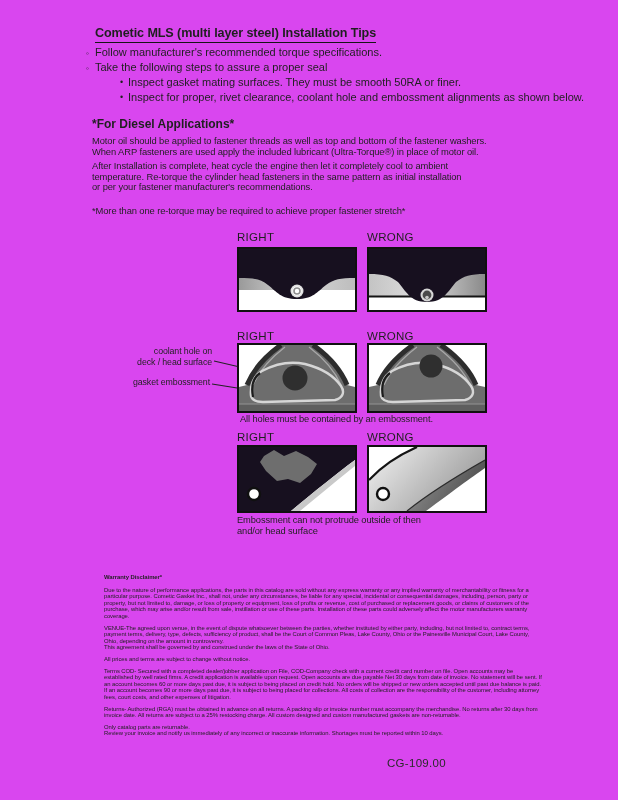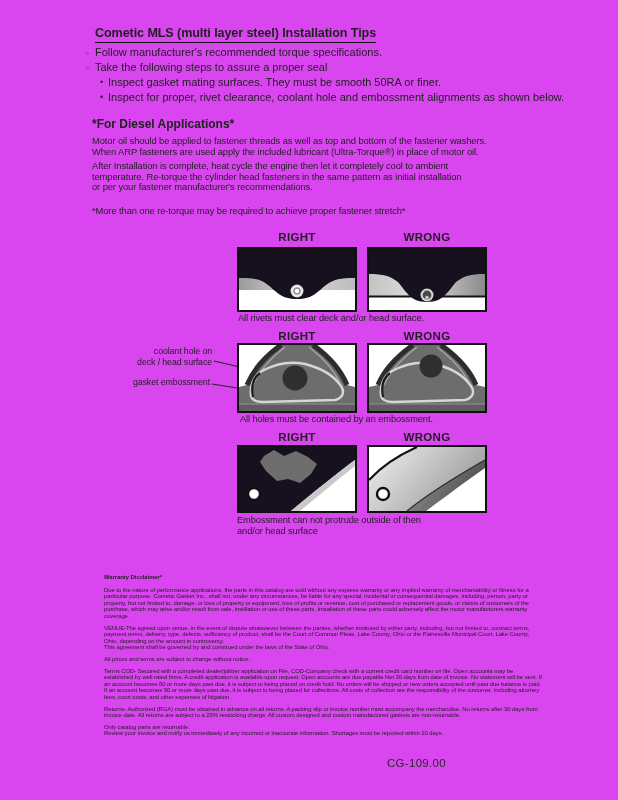--- a/index.html
+++ b/index.html
@@ -14,33 +14,33 @@
   
   .doc-title{
     left:95px;top:26px;font-size:12.6px;font-weight:bold;letter-spacing:-0.1px;
     border-bottom:1.6px solid #151515;padding-bottom:2px;white-space:nowrap;
   }
 
   
   .bullets{left:86px;top:45px;font-size:11px;}
   .bullet{position:relative;padding-left:9px;line-height:15px;white-space:nowrap;}
   .bullet::before{content:"◦";position:absolute;left:0;top:0.5px;font-size:8px;}
-  .subbullets{margin-left:14px;}
+  .subbullets{margin-left:34px;}
   .subbullet{position:relative;padding-left:8px;line-height:15px;white-space:nowrap;}
   .subbullet::before{content:"•";position:absolute;left:0;top:0;font-size:9px;}
 
   
   .diesel-heading{left:92px;top:117px;font-size:12px;font-weight:bold;white-space:nowrap;}
   .body-para{font-size:9.4px;line-height:10.7px;letter-spacing:-0.1px;width:470px;}
   .para1{left:92px;top:136px;}
   .para2{left:92px;top:161px;}
   .note{left:92px;top:205px;font-size:9.4px;white-space:nowrap;letter-spacing:-0.1px;}
 
   
-  .dg-label{width:120px;text-align:center;font-size:11.5px;font-weight:bold;letter-spacing:0.3px;}
+  .dg-label{width:120px;font-size:11.5px;font-weight:normal;letter-spacing:0.3px;}
   .panel{width:120px;border:2px solid #101010;background:#fff;box-sizing:border-box;}
   .panel svg{display:block;}
   .caption{font-size:9.3px;letter-spacing:-0.1px;line-height:11px;}
   .side-label{font-size:8.8px;line-height:10.5px;text-align:right;letter-spacing:-0.1px;}
 
   
   .legal{left:104px;top:574px;width:440px;font-size:5.9px;line-height:6.6px;letter-spacing:-0.05px;}
   .legal p{margin:0 0 5px 0;}
   .legal .lg-heading{font-weight:bold;margin-bottom:6px;}
 
@@ -104,21 +104,20 @@
       <rect x="0" y="25" width="116" height="23" fill="url(#g1b)"></rect>
       <rect x="0" y="48" width="116" height="13" fill="#ffffff"></rect>
       <line x1="0" y1="47.5" x2="116" y2="47.5" stroke="#141414" stroke-width="2"></line>
       <path d="M0,0 H116 V25 C101,25 95,27 87,33 C79,42 75,53 58,53 C41,53 37,42 29,33 C21,27 15,25 0,25 Z" fill="#17101f"></path>
       <circle cx="58" cy="46" r="6.5" fill="#d6d6d6"></circle>
       <circle cx="58" cy="46" r="4.4" fill="#4a4a4a"></circle>
       <circle cx="58" cy="48.5" r="1.8" fill="#c9c9c9"></circle>
     </svg>
   </div>
 
-  <div class="abs caption nowrap" style="left:238px;top:313px;">All rivets must clear deck and/or head surface.</div>
 
   <div class="abs dg-label" style="left:237px;top:330px;">RIGHT</div>
   <div class="abs dg-label" style="left:367px;top:330px;">WRONG</div>
 
   <div class="abs side-label preline" style="left:118px;top:346px;width:94px;">coolant hole on
 deck / head surface</div>
   <div class="abs side-label" style="left:114px;top:377px;width:96px;">gasket embossment</div>
 
   <svg class="abs" style="left:210px;top:355px;" width="90" height="42" viewBox="0 0 90 42">
     <line x1="4" y1="6" x2="82" y2="24" stroke="#222" stroke-width="1.1"></line>

